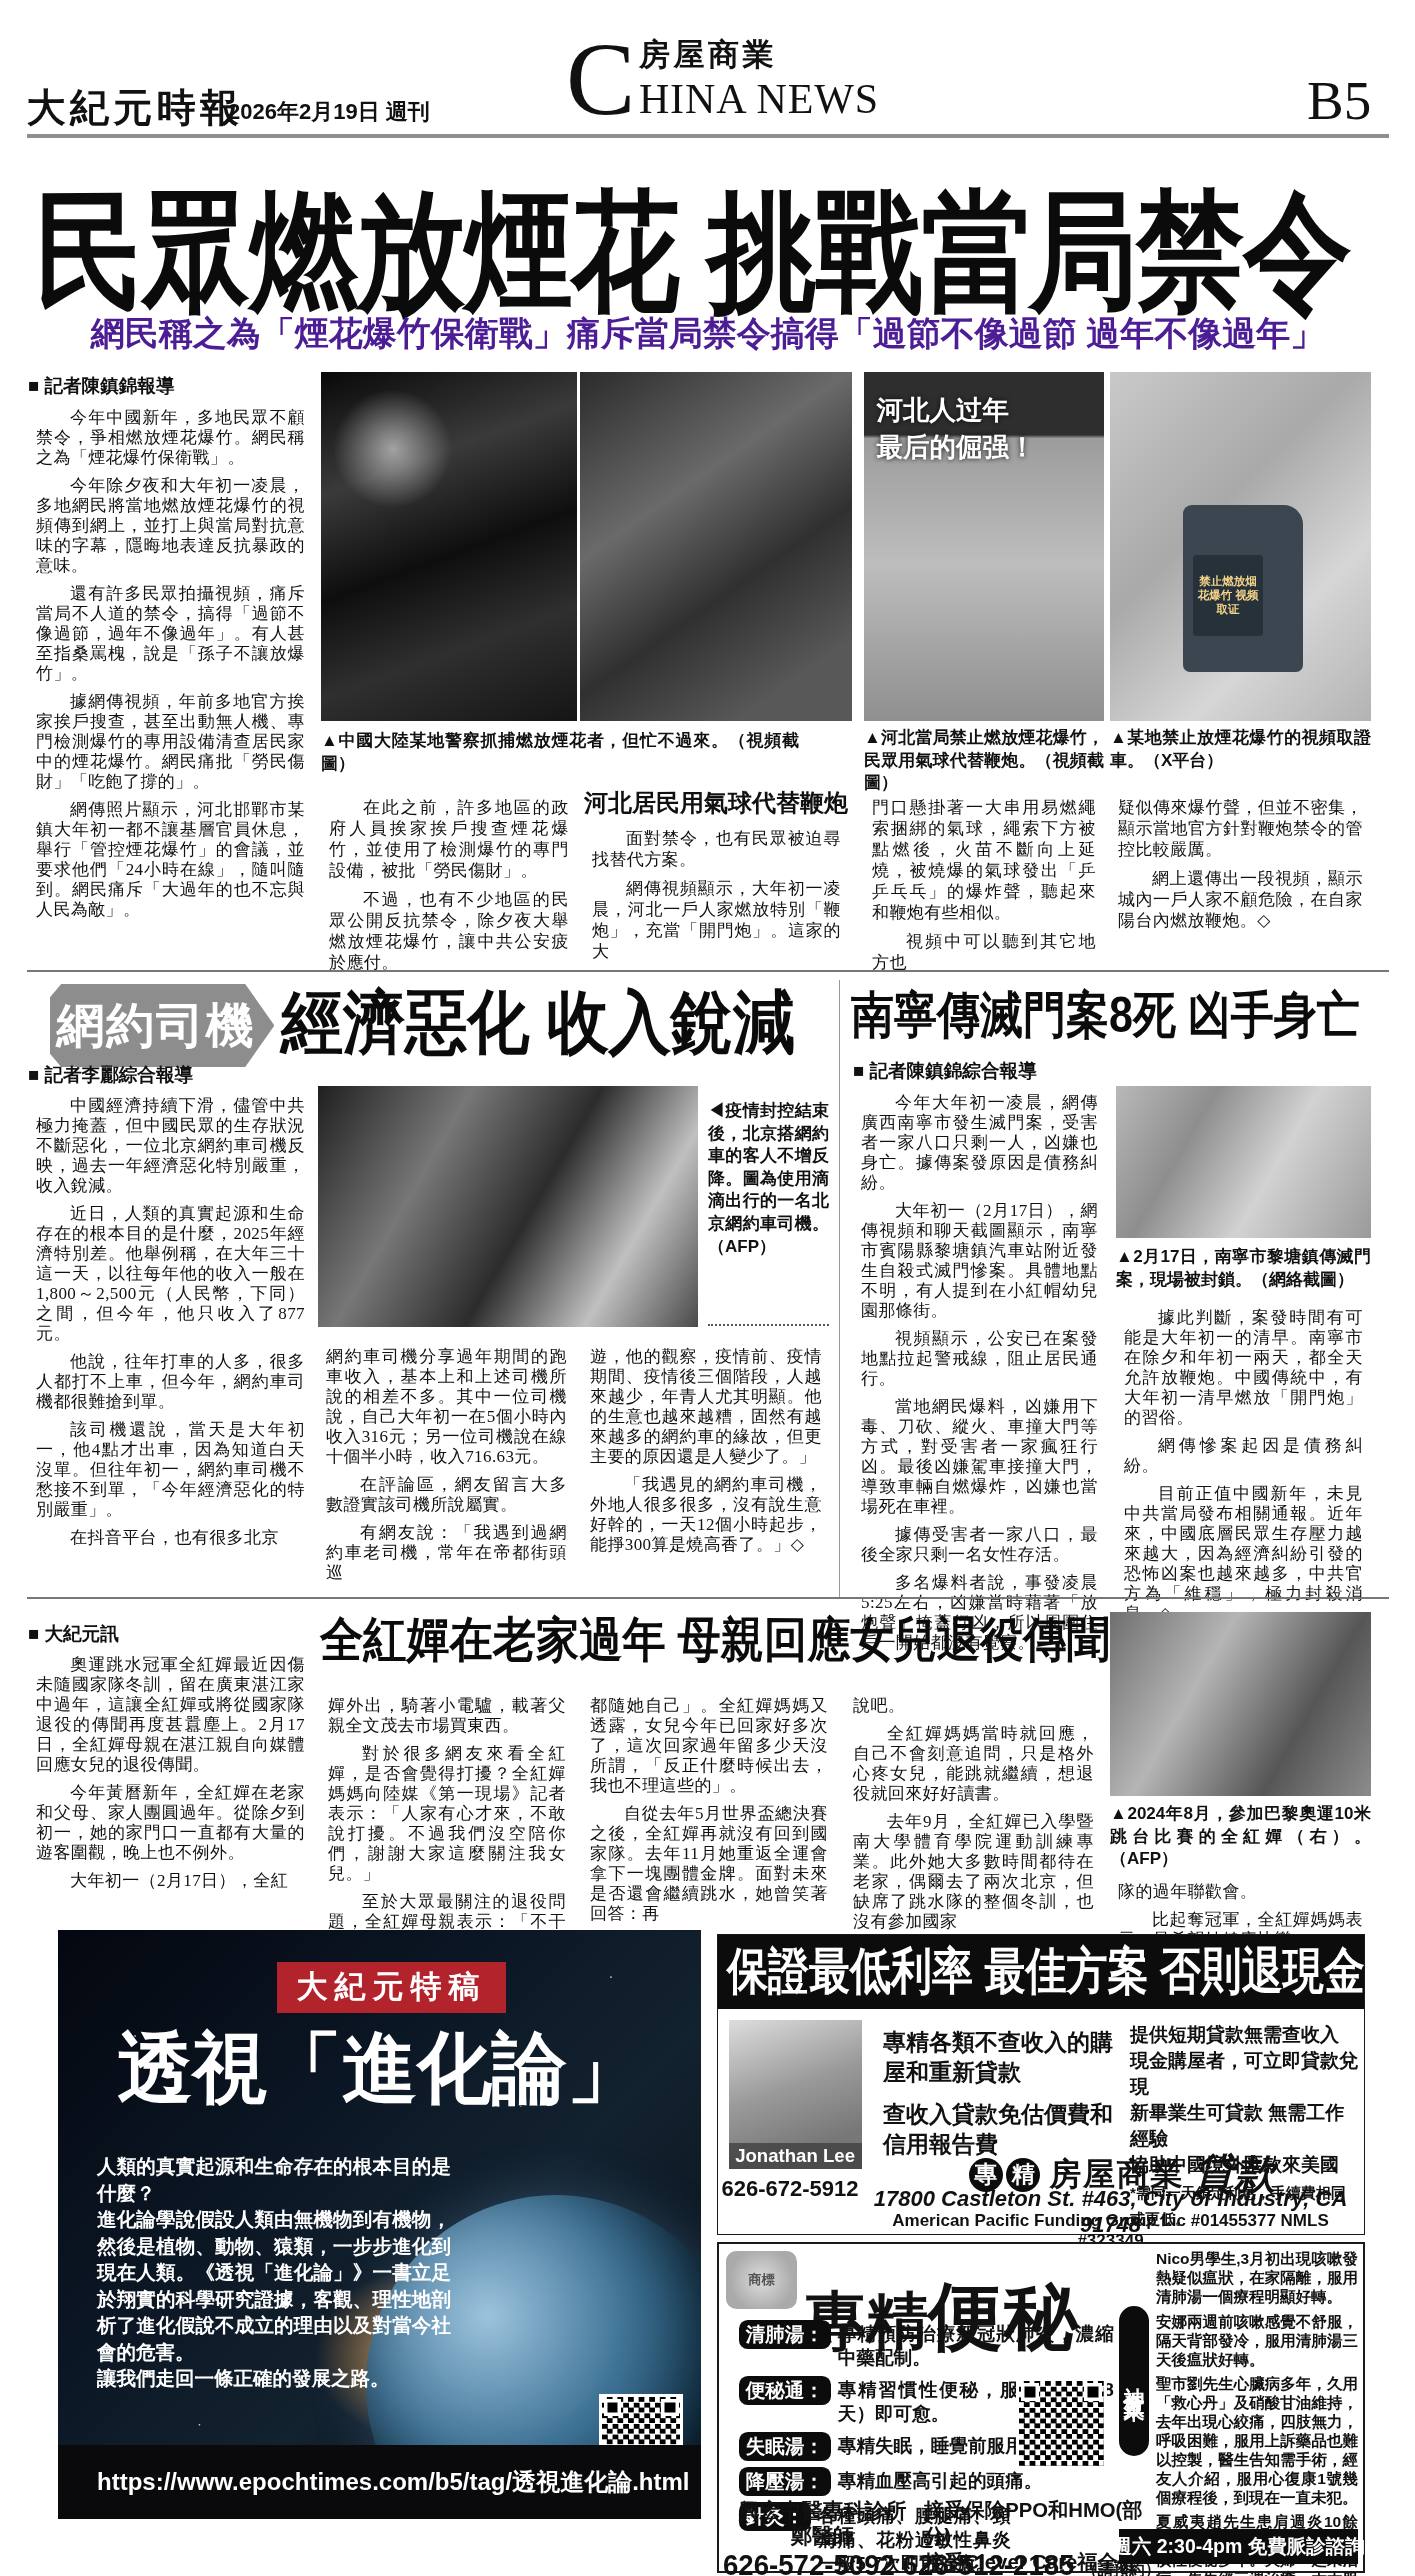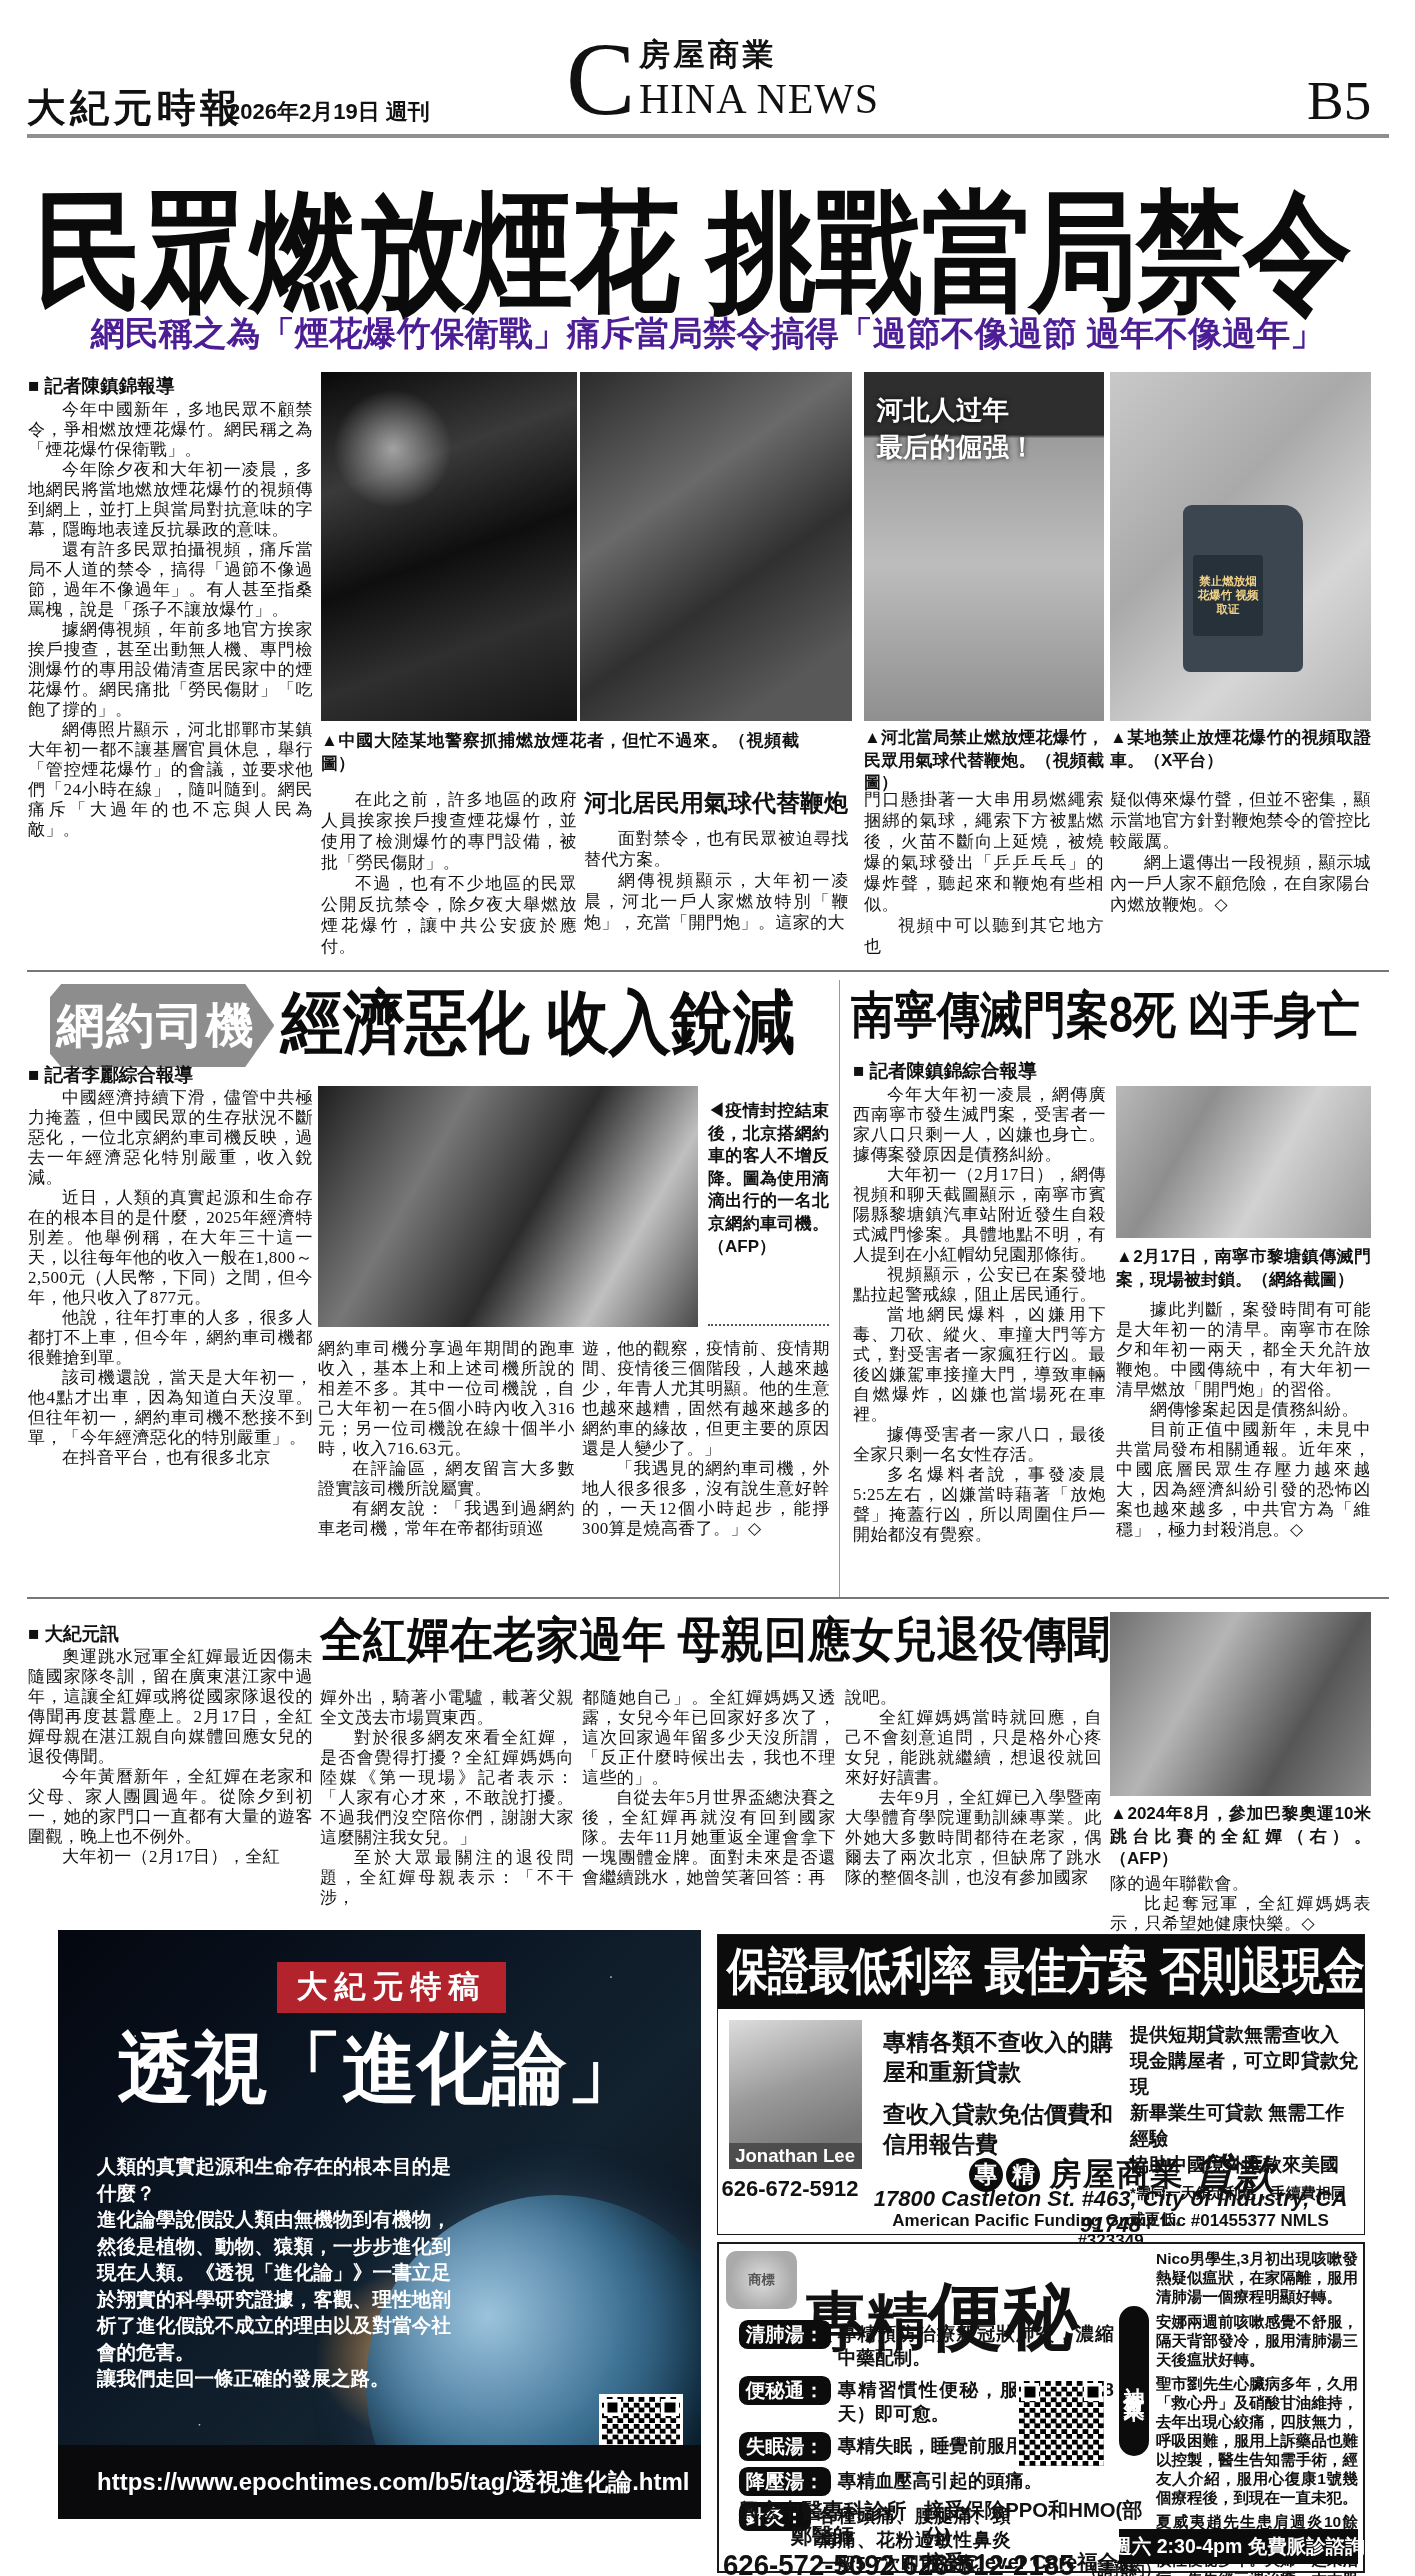--- a/index.html
+++ b/index.html
@@ -19,21 +19,21 @@
   .page-no{left:1307px;top:69px;font-size:55px;font-family:"Liberation Serif",serif;}
   .hdr-rule{left:26.5px;top:134px;width:1362px;height:3.5px;background:#8f8f8f;}
 
   
   .main-headline{left:35px;top:165px;font-size:131px;font-weight:900;white-space:nowrap;
      transform:scaleX(.83);transform-origin:left top;letter-spacing:-1.8px;color:#0b0b0b;}
   .sub-headline{left:0;top:311px;width:1415px;text-align:center;font-size:34px;font-weight:900;letter-spacing:0px;color:#4c1d95;}
 
   
   .byline{font-size:18.6px;font-weight:700;font-family:"Liberation Sans",sans-serif;}
-  .bcol p{margin:0;font-size:17px;line-height:20px;text-align:justify;text-indent:2em;letter-spacing:0.4px;}
+  .bcol p{margin:8px;font-size:17px;line-height:20px;text-align:justify;text-indent:2em;letter-spacing:0.4px;}
   .bcol p.cont{text-indent:0;}
   .bcol2 p{font-size:17px;line-height:21px;}
   .caption{font-family:"Liberation Sans",sans-serif;font-weight:700;font-size:17px;line-height:22.6px;text-align:justify;}
   .subhead2{font-family:"Liberation Sans",sans-serif;font-weight:900;font-size:24px;}
 
   
   .photo{background:#888;}
   .ph-fireworks{background:linear-gradient(160deg,#090909,#3a3a3a 28%,#0e0e0e 52%,#2f2f2f 74%,#151515),
      radial-gradient(circle at 28% 22%,rgba(255,255,255,.55),transparent 18%);background-blend-mode:screen;}
   .ph-crowd{background:linear-gradient(145deg,#2b2b2b,#6a6a6a 35%,#303030 60%,#585858 85%);}

